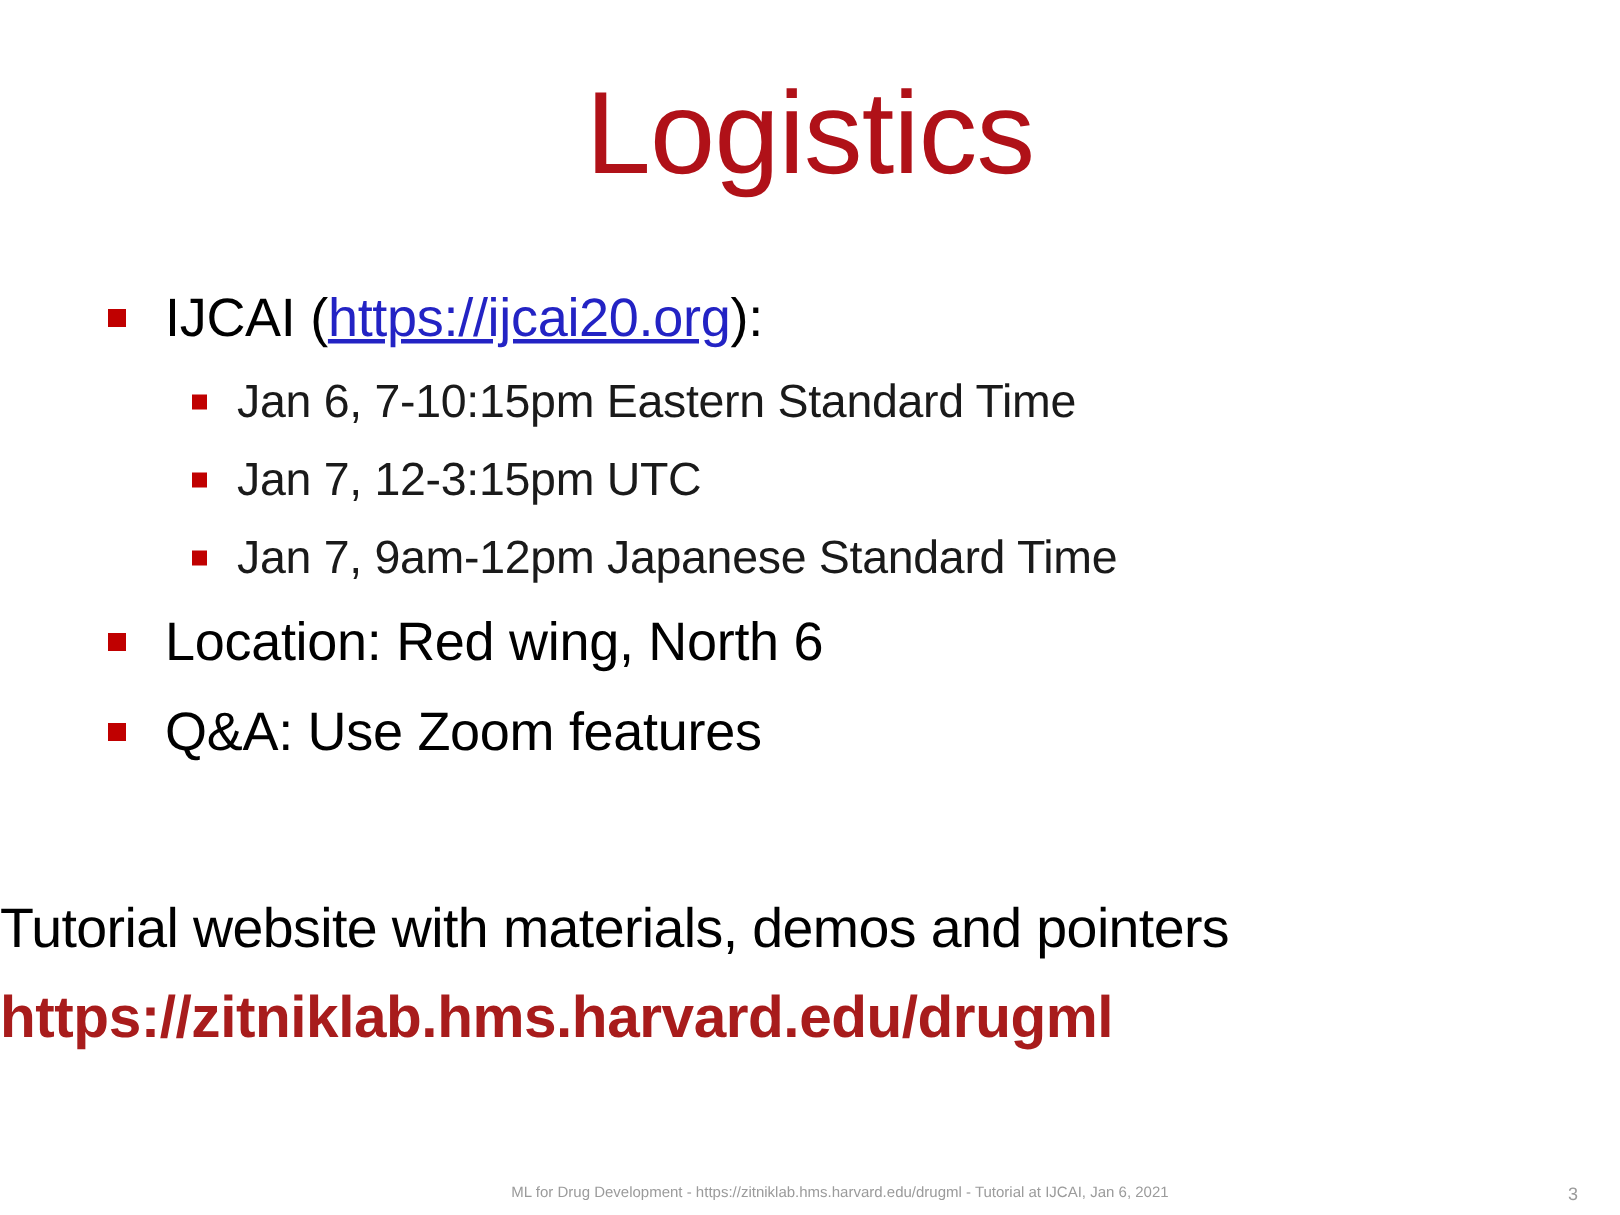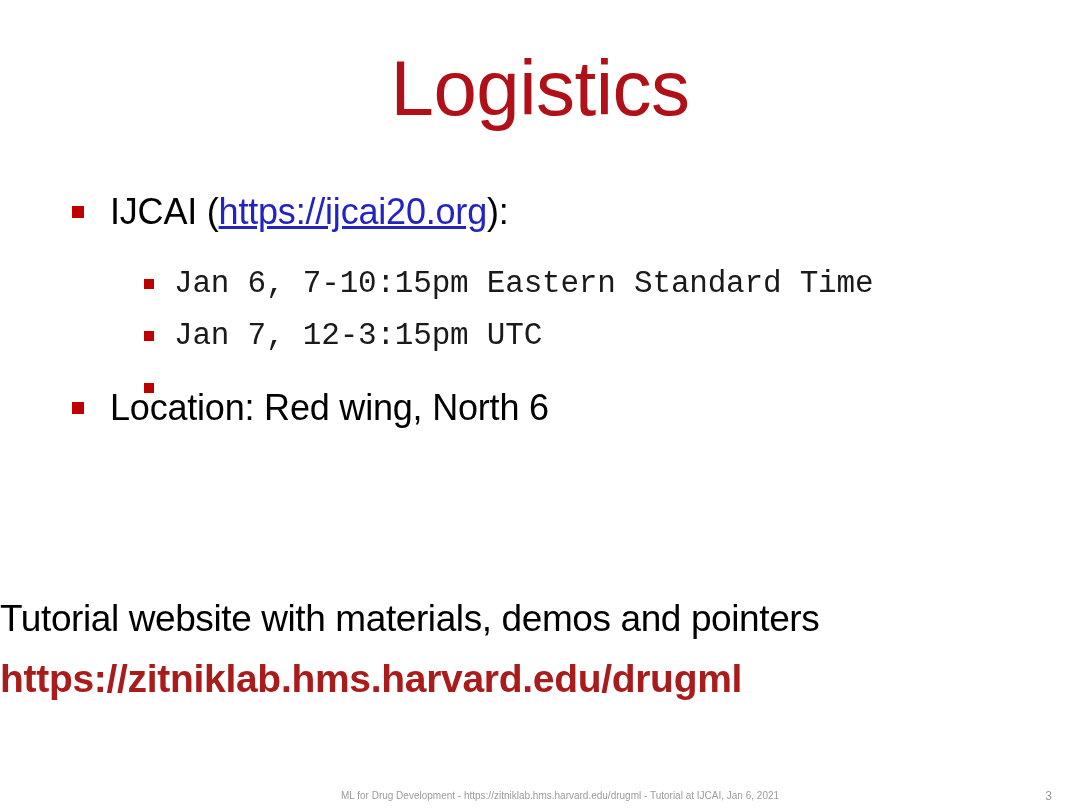--- a/index.html
+++ b/index.html
@@ -55,23 +55,22 @@
   .lvl1 > .marker {
     position: absolute;
     left: 10px;
     top: 24px;
     width: 12px;
     height: 12px;
     background: #c00000;
   }
 
   .sublist {
-    margin: 16px;
+    margin: 0;
     padding: 0;
-    font-family: Liberation Mono, monospace;
   }
   .lvl2 {
     position: relative;
     padding-left: 96px;
     color: #1a1a1a;
     font-size: 31px;
     line-height: 52px;
     letter-spacing: -0.2px;
     white-space: nowrap;
   }
@@ -154,28 +153,33 @@
       <div class="lvl2">
         <span class="marker"></span>
         <span>Jan 6, 7-10:15pm Eastern Standard Time</span>
       </div>
       <div class="lvl2">
         <span class="marker"></span>
         <span>Jan 7, 12-3:15pm UTC</span>
       </div>
       <div class="lvl2">
         <span class="marker"></span>
+        <span>Jan 7, 9am-12pm Japanese Standard Time</span>
       </div>
     </div>
 
     <div class="lvl1">
       <span class="marker"></span>
       <span>Location: Red wing, North 6</span>
     </div>
 
+    <div class="lvl1">
+      <span class="marker"></span>
+      <span>Q&amp;A: Use Zoom features</span>
+    </div>
 
   </div>
 
   <div id="callout">
     <div class="callout-line">Tutorial website with materials, demos and pointers</div>
     <div id="callout-url">https://zitniklab.hms.harvard.edu/drugml</div>
   </div>
 
   <div id="footer-note">ML for Drug Development - https://zitniklab.hms.harvard.edu/drugml - Tutorial at IJCAI, Jan 6, 2021</div>
 

